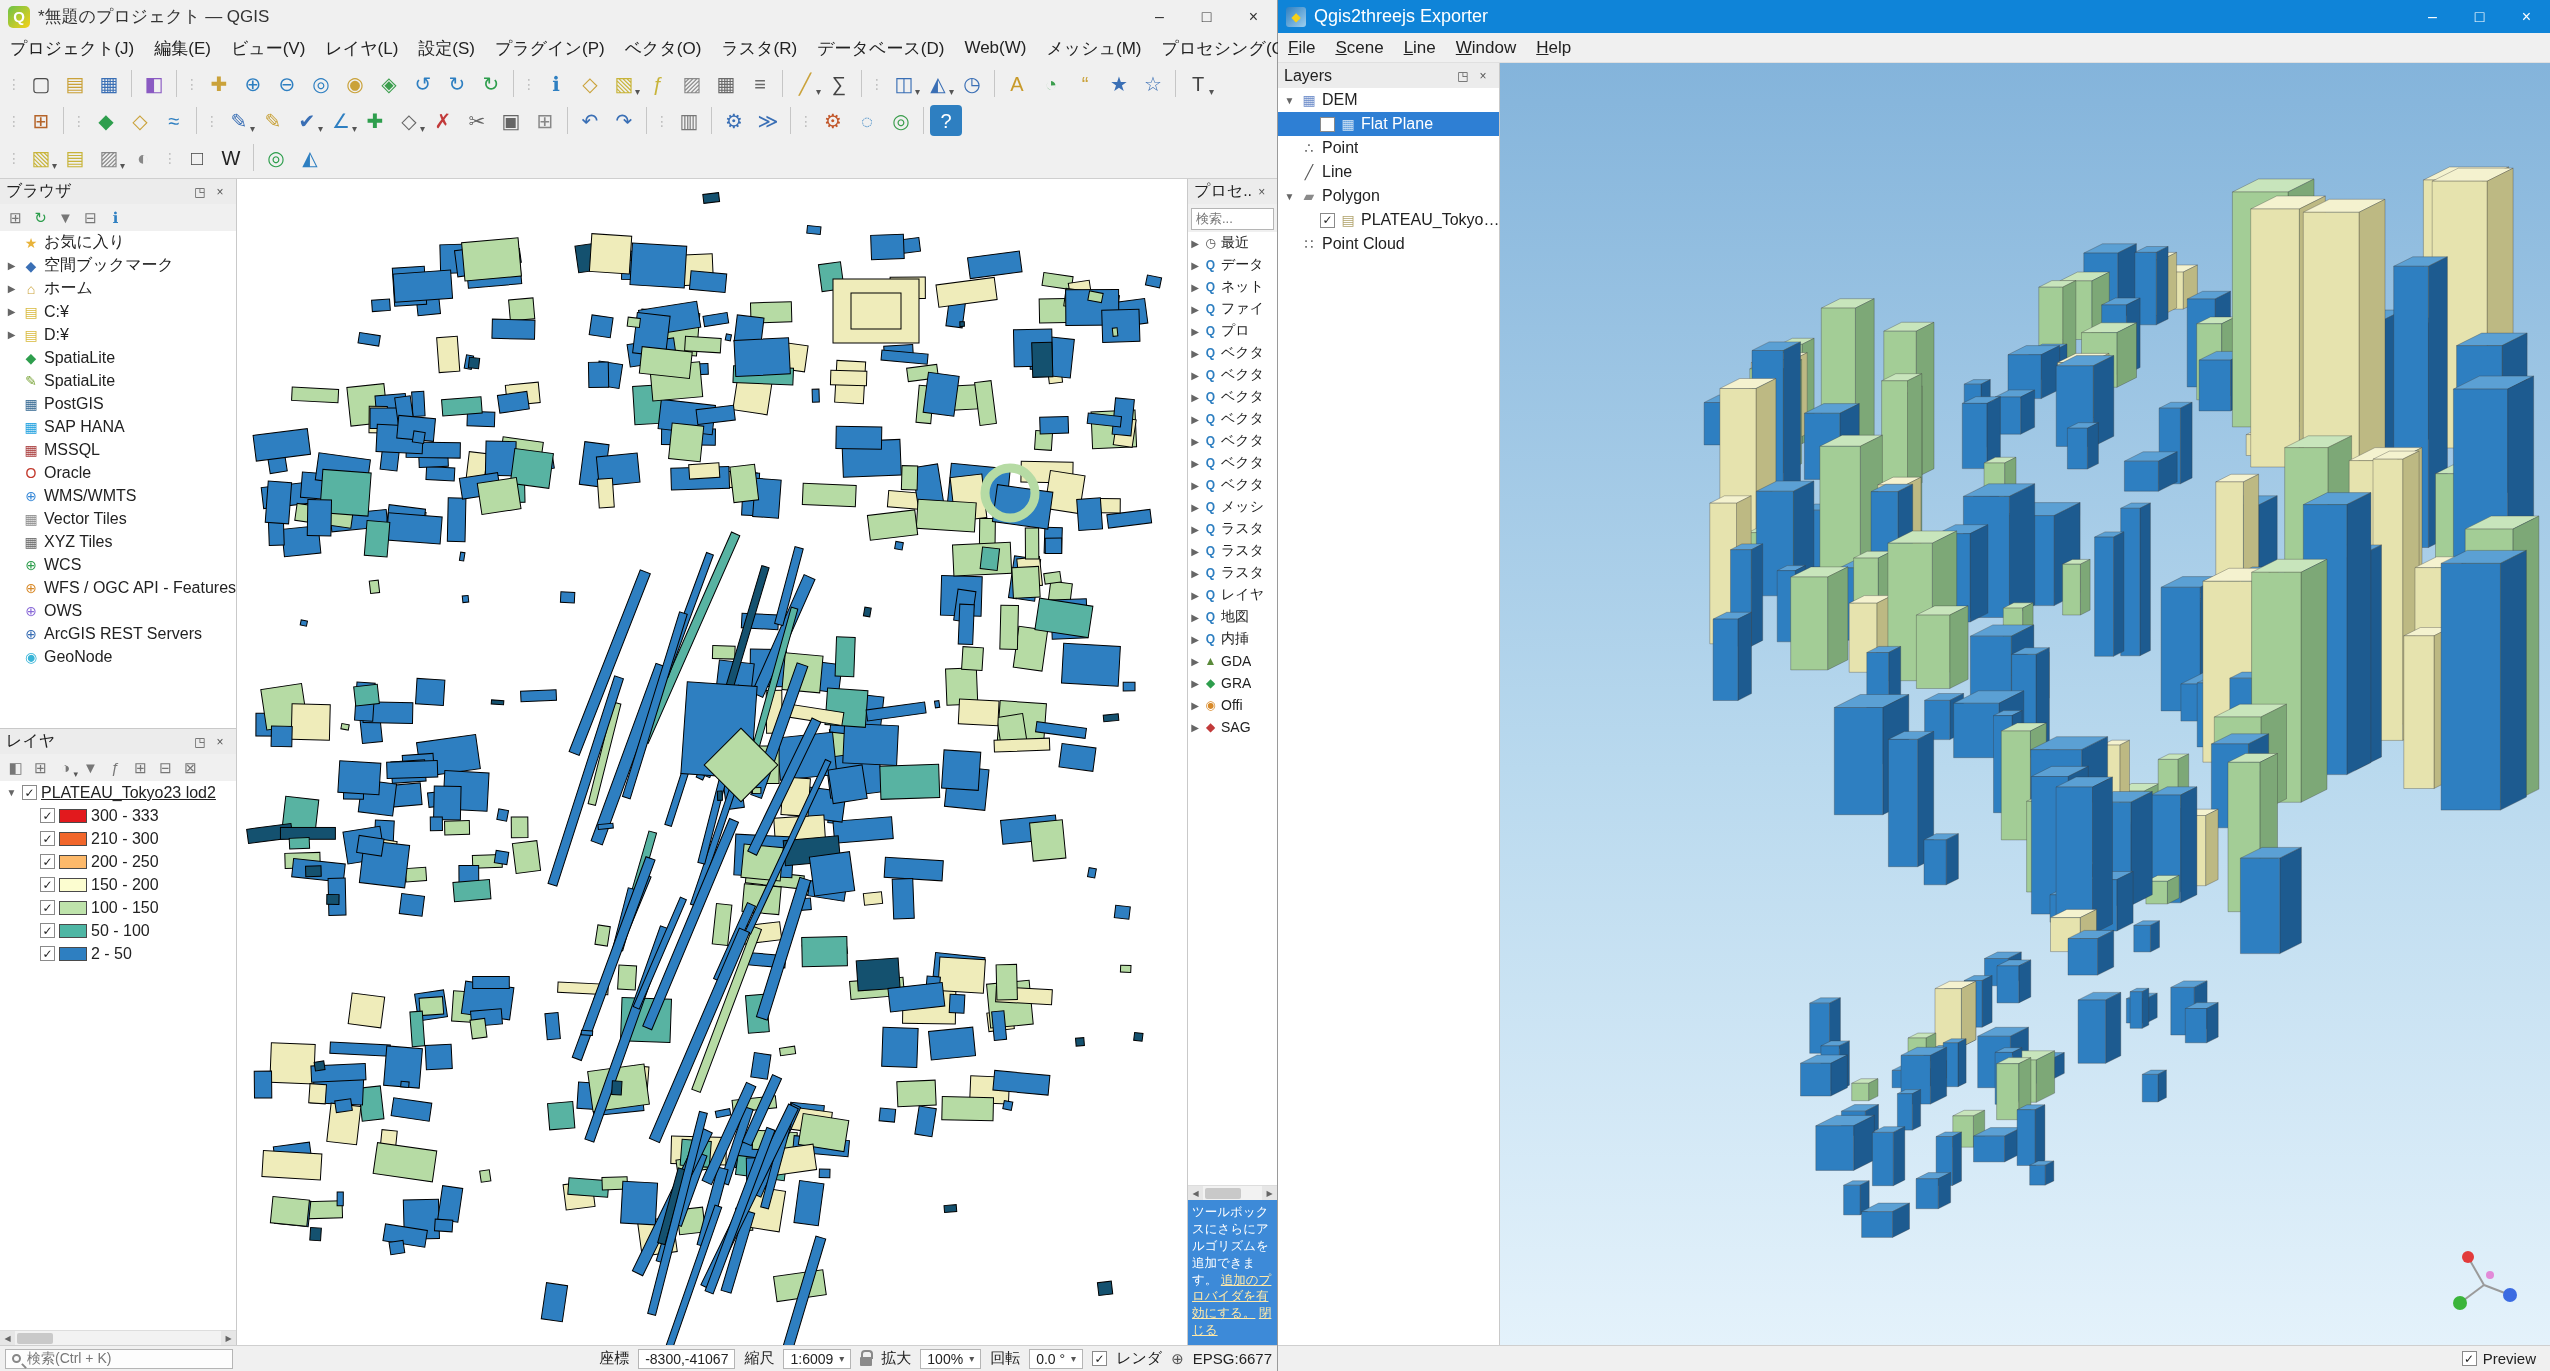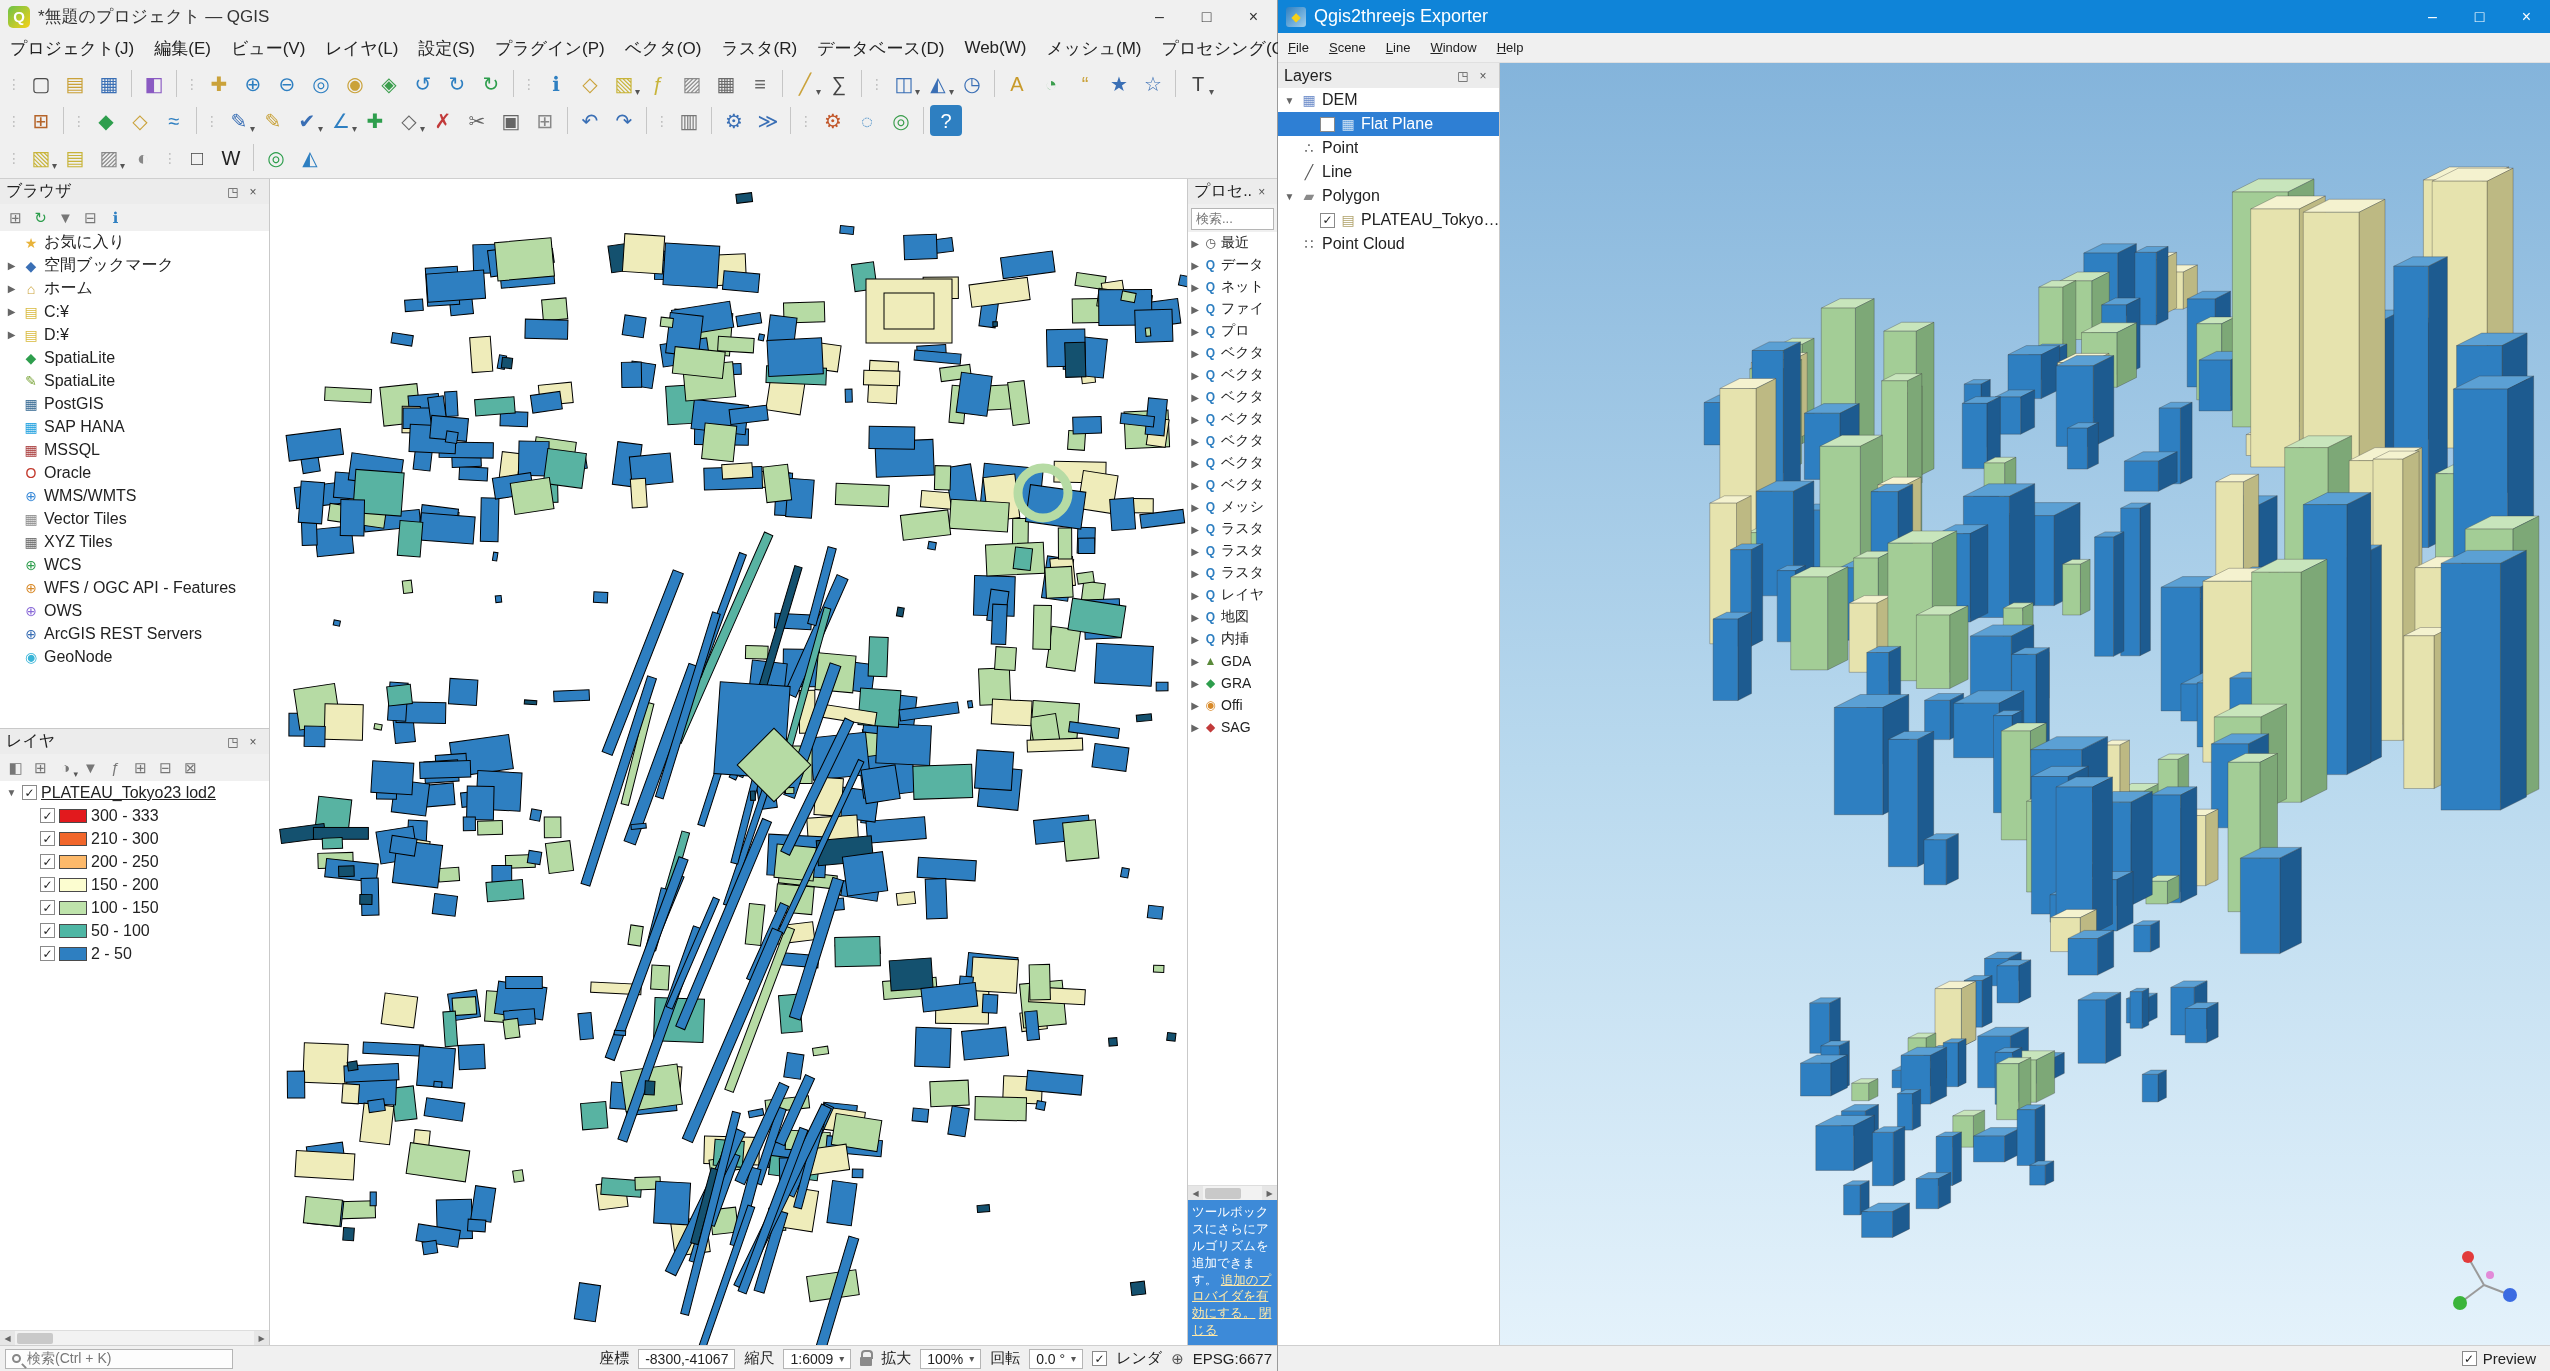--- a/index.html
+++ b/index.html
@@ -15,21 +15,21 @@
 .menubar{height:30px;display:flex;align-items:center;background:#f0f0f0;font-size:17px}
 .menu-item{padding:0 10px;height:100%;display:flex;align-items:center;white-space:nowrap}
 .toolbar-wrap{background:#f0f0f0;border-bottom:1px solid #cfcfcf;padding:2px 0}
 .tbrow{display:flex;align-items:center;height:37px;padding-left:4px;overflow:hidden}
 .tbi{width:32px;height:31px;margin:0 1px;display:flex;align-items:center;justify-content:center;font-size:20px;border-radius:3px;position:relative;flex:0 0 auto}
 .tbi .gl{line-height:1}
 .tbi.dd::after{content:"▾";font-size:10px;color:#555;position:absolute;right:0;bottom:2px}
 .sep{width:1px;height:27px;background:#c6c6c6;margin:0 5px;flex:0 0 auto}
 .grip{color:#bdbdbd;font-size:14px;margin:0 3px;flex:0 0 auto}
 .main{flex:1;display:flex;min-height:0}
-.docks-left{width:270px;display:flex;flex-direction:column;background:#f0f0f0;border-right:1px solid #c9c9c9}
+.docks-left{width:237px;display:flex;flex-direction:column;background:#f0f0f0;border-right:1px solid #c9c9c9}
 .panel{display:flex;flex-direction:column;min-height:0}
 .browser-panel{height:550px;border-bottom:1px solid #c9c9c9}
 .layers-panel{flex:1;position:relative}
 .panel-head{height:25px;display:flex;align-items:center;padding:0 6px;font-size:16px;background:#ececec;flex:0 0 auto}
 .ph-title{white-space:nowrap;overflow:hidden}
 .ph-sp{flex:1}
 .ph-btn{width:20px;height:20px;display:flex;align-items:center;justify-content:center;font-size:12px;color:#555}
 .panel-tools{height:27px;display:flex;align-items:center;padding:0 3px;background:#f0f0f0;flex:0 0 auto}
 .pti{width:25px;height:24px;display:flex;align-items:center;justify-content:center;font-size:15px;position:relative}
 .pti.dd::after{content:"▾";font-size:9px;color:#555;position:absolute;right:0;bottom:1px}
@@ -68,21 +68,21 @@
 .sb-box{height:20px;border:1px solid #b5b5b5;background:#fff;padding:0 6px;display:flex;align-items:center;font-size:14px;white-space:nowrap}
 .sb-combo::after{content:"▾";font-size:10px;color:#555;margin-left:6px}
 .lock{width:12px;height:9px;background:#8a8a8a;border-radius:1px;position:relative;margin-top:5px;flex:0 0 auto}
 .lock::before{content:"";position:absolute;width:8px;height:7px;border:2px solid #8a8a8a;border-bottom:none;border-radius:4px 4px 0 0;top:-7px;left:1px}
 .globe{font-size:15px;color:#555}
 
 .exp{width:1272px;height:1371px;display:flex;flex-direction:column;background:#f0f0f0}
 .exp-title{height:33px;background:#0f84d8;color:#fff;display:flex;align-items:center;gap:8px;padding-left:8px}
 .exp-logo{width:20px;height:20px;border-radius:3px;background:linear-gradient(135deg,#2e7fc1,#9fd0ef);display:flex;align-items:center;justify-content:center;font-size:12px;color:#f7d117}
 .exp-title .wc{color:#fff}
-.exp-menubar{height:30px;background:#f0f0f0;display:flex;align-items:flex-end;font-size:13px;border-bottom:1px solid #e0e0e0}
+.exp-menubar{height:30px;background:#f0f0f0;display:flex;align-items:flex-end;font-size:17px;border-bottom:1px solid #e0e0e0}
 .exp-menu-item{display:block;padding:0 10px;line-height:29px}
 .exp-menu-item::first-letter{text-decoration:underline}
 .exp-main{flex:1;display:flex;min-height:0}
 .exp-layers{width:222px;background:#f0f0f0;border-right:1px solid #c9c9c9;display:flex;flex-direction:column}
 .exp-tree{flex:1;background:#fff;font-size:16px;overflow:hidden}
 .exp-tree .trow{height:24px}
 .exp-row.sel{background:#2e7fd4;color:#fff}
 .exp-view{flex:1;position:relative;overflow:hidden}
 .gizmo{position:absolute;right:22px;bottom:18px}
 .exp-status{height:26px;background:#f0f0f0;border-top:1px solid #cfcfcf;display:flex;align-items:center;justify-content:flex-end;gap:6px;padding-right:14px;font-size:15px;flex:0 0 auto}

